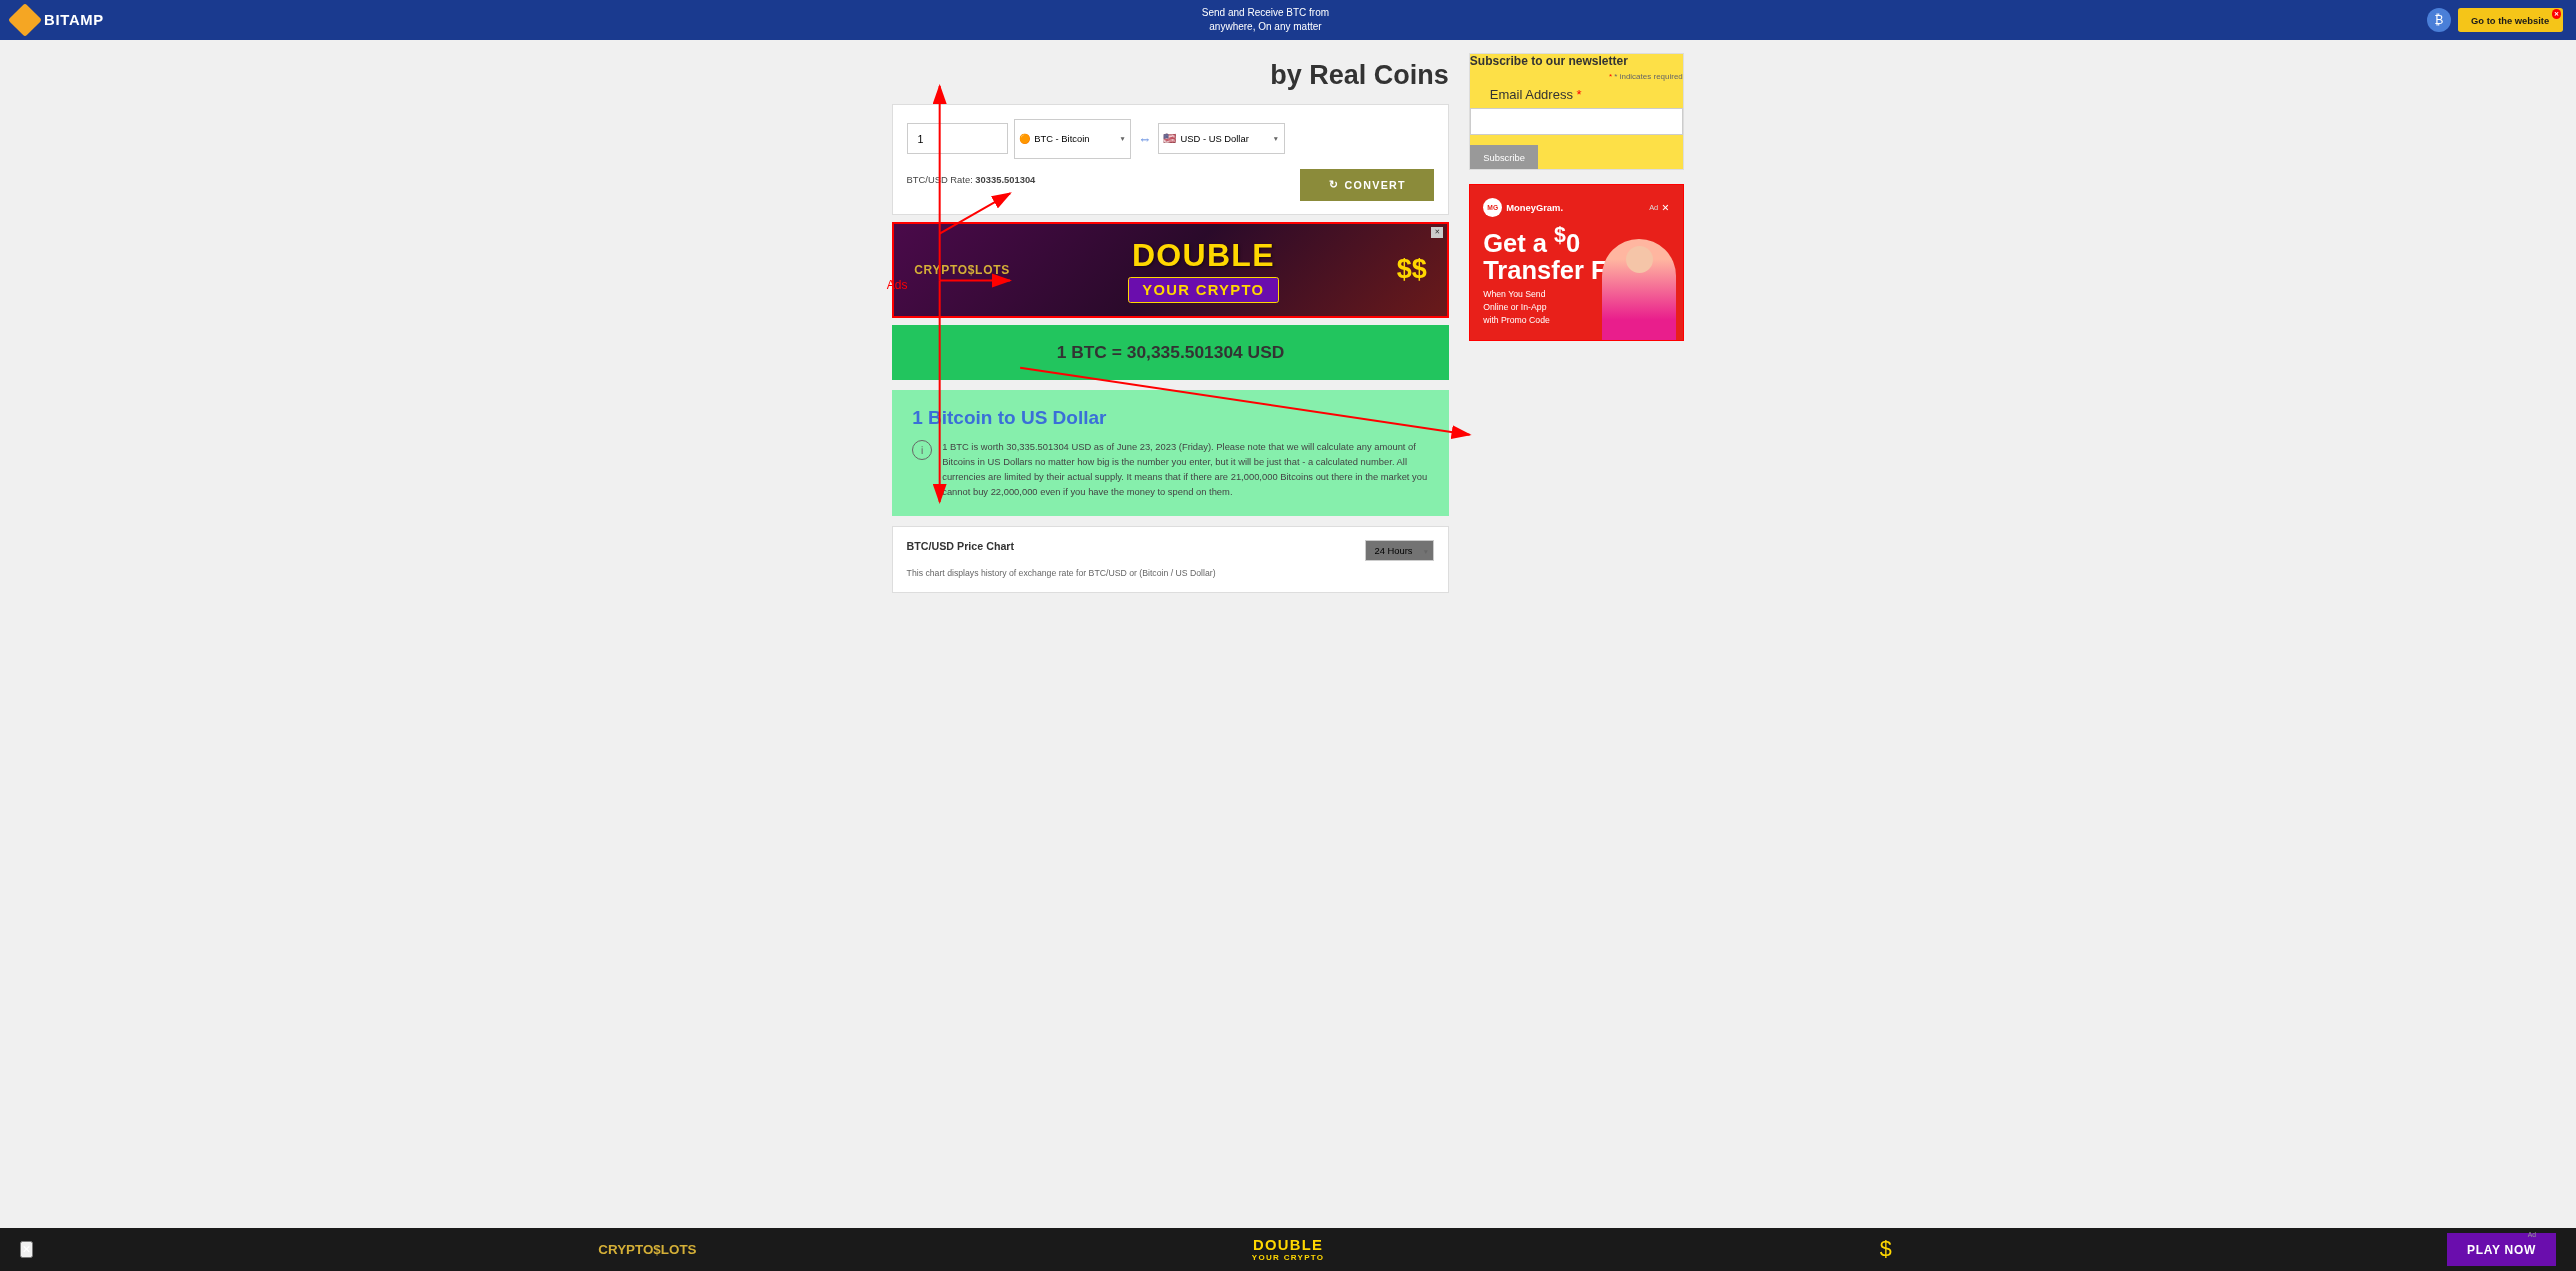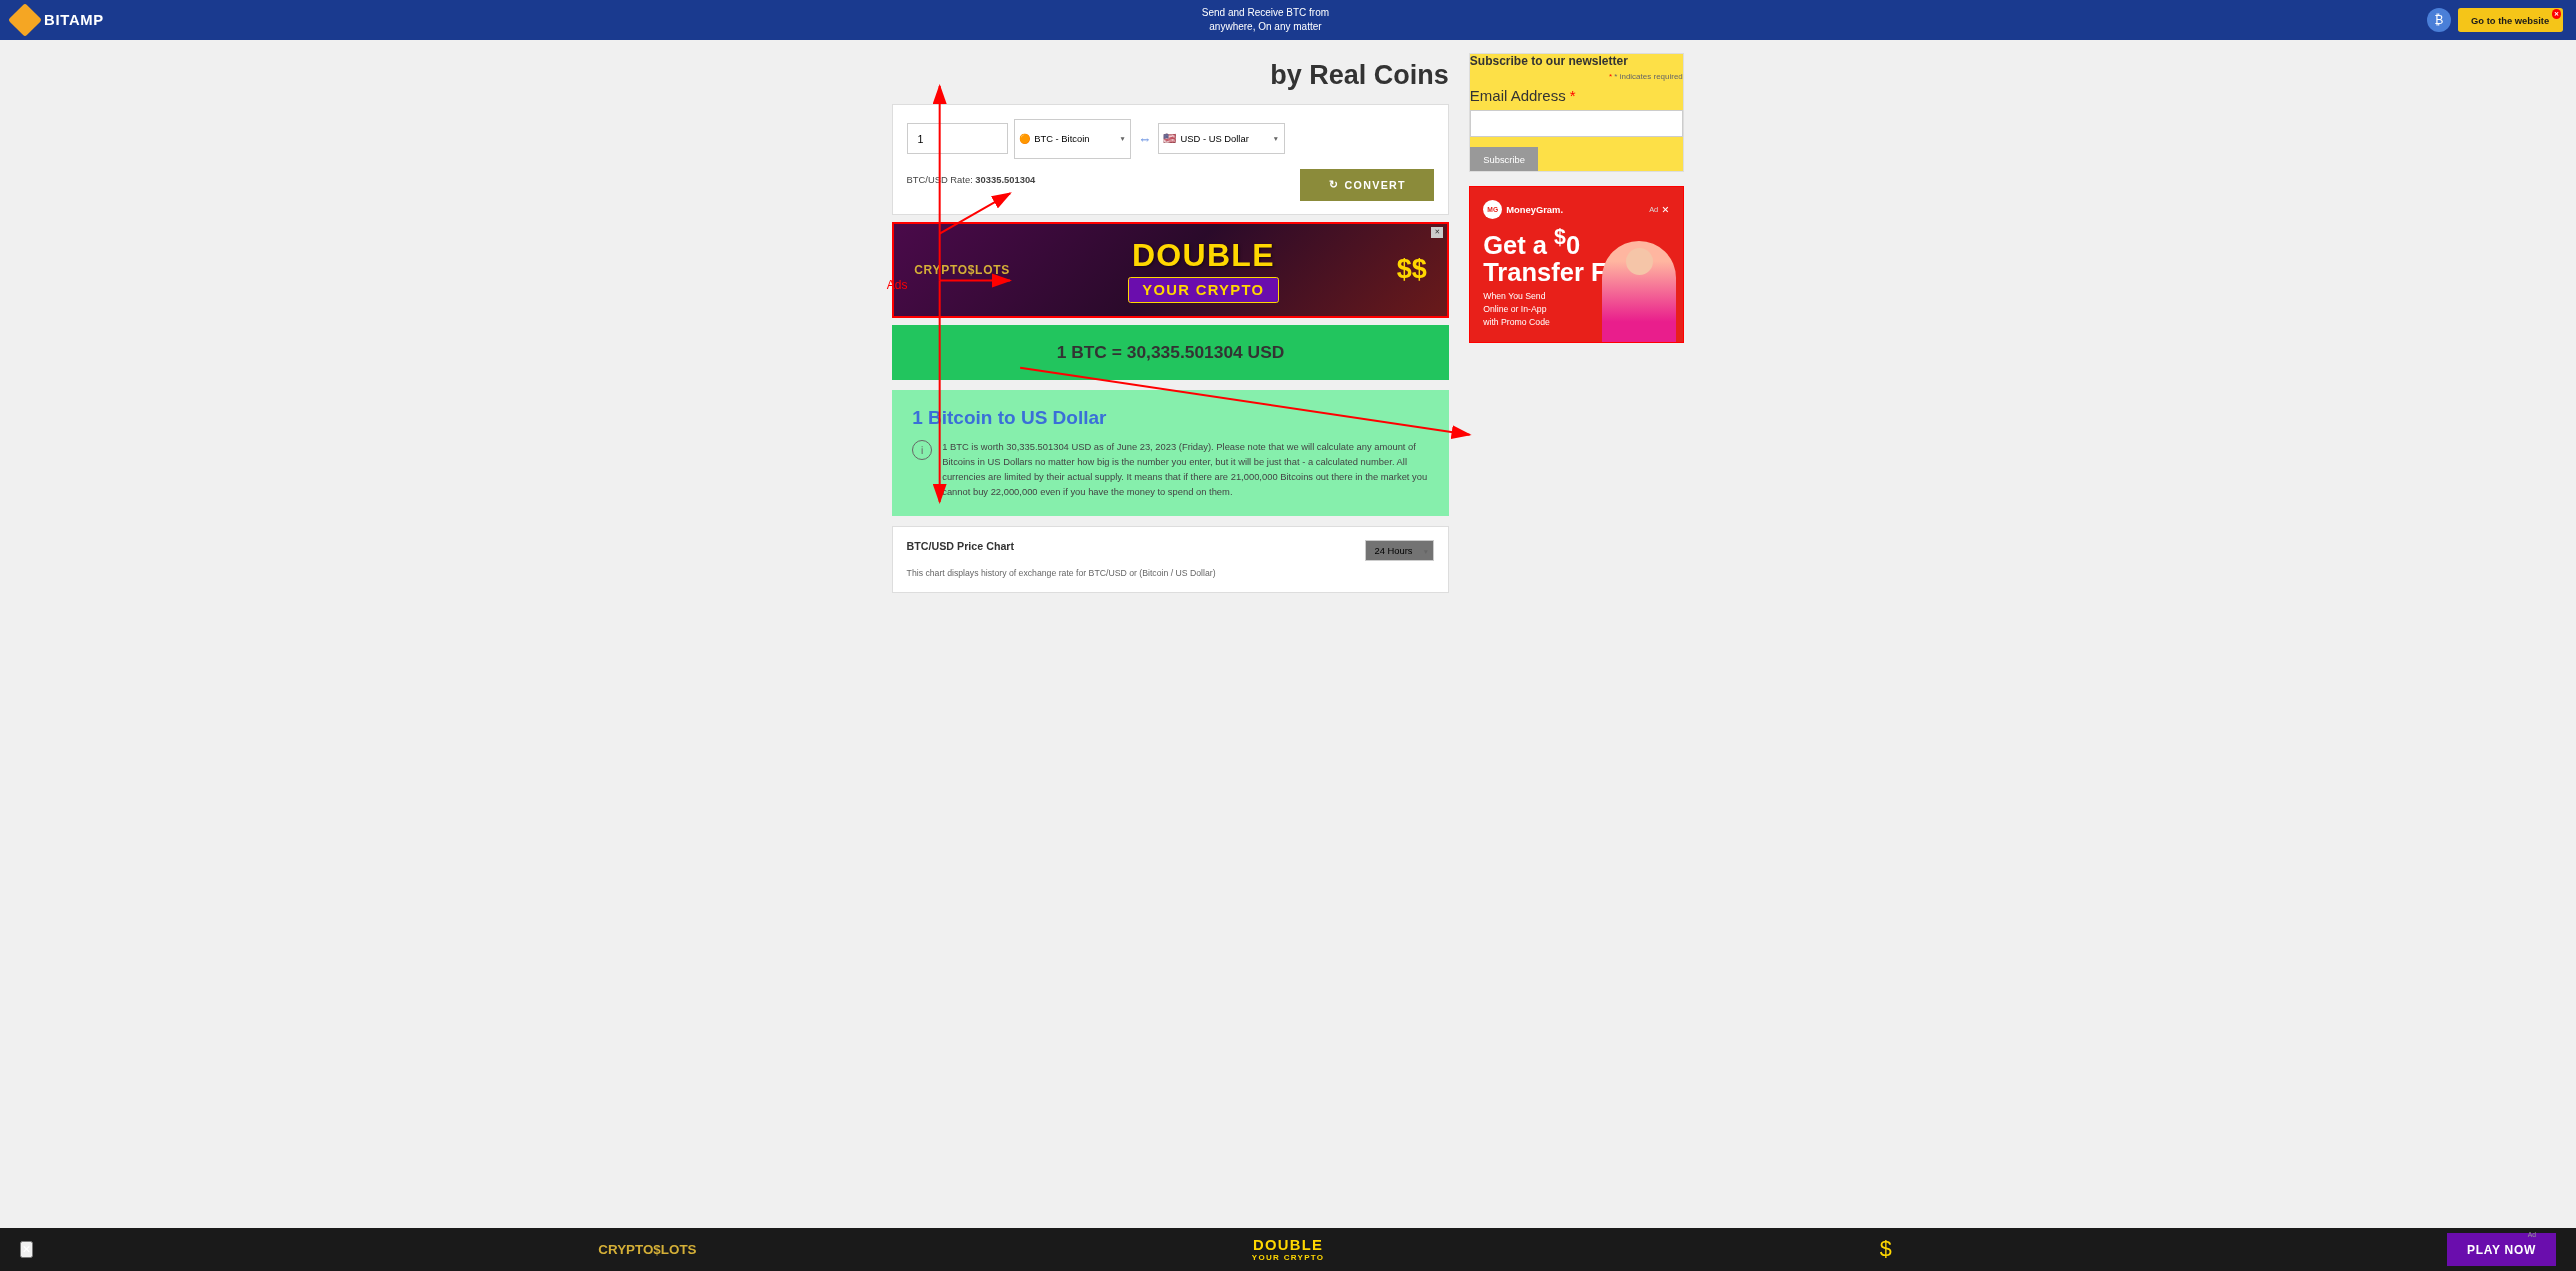--- a/index.html
+++ b/index.html
@@ -335,24 +335,25 @@
       margin-bottom: 3.4px;
     }
     .required-note {
       font-size: 8px;
       color: #666;
       text-align: right;
       margin-bottom: 6.7px;
     }
     .required-asterisk { color: red; }
     .email-label {
-      font-size: 15px;
+      font-size: 13px;
       color: #333;
       margin-bottom: 5.4px;
       display: block;
+      margin-left: 20px;
     }
     .email-input {
       width: 100%;
       border: 0.7px solid #ccc;
       padding: 6.7px;
       font-size: 9.4px;
       margin-bottom: 10px;
       height: 27px;
     }
     .subscribe-btn {

